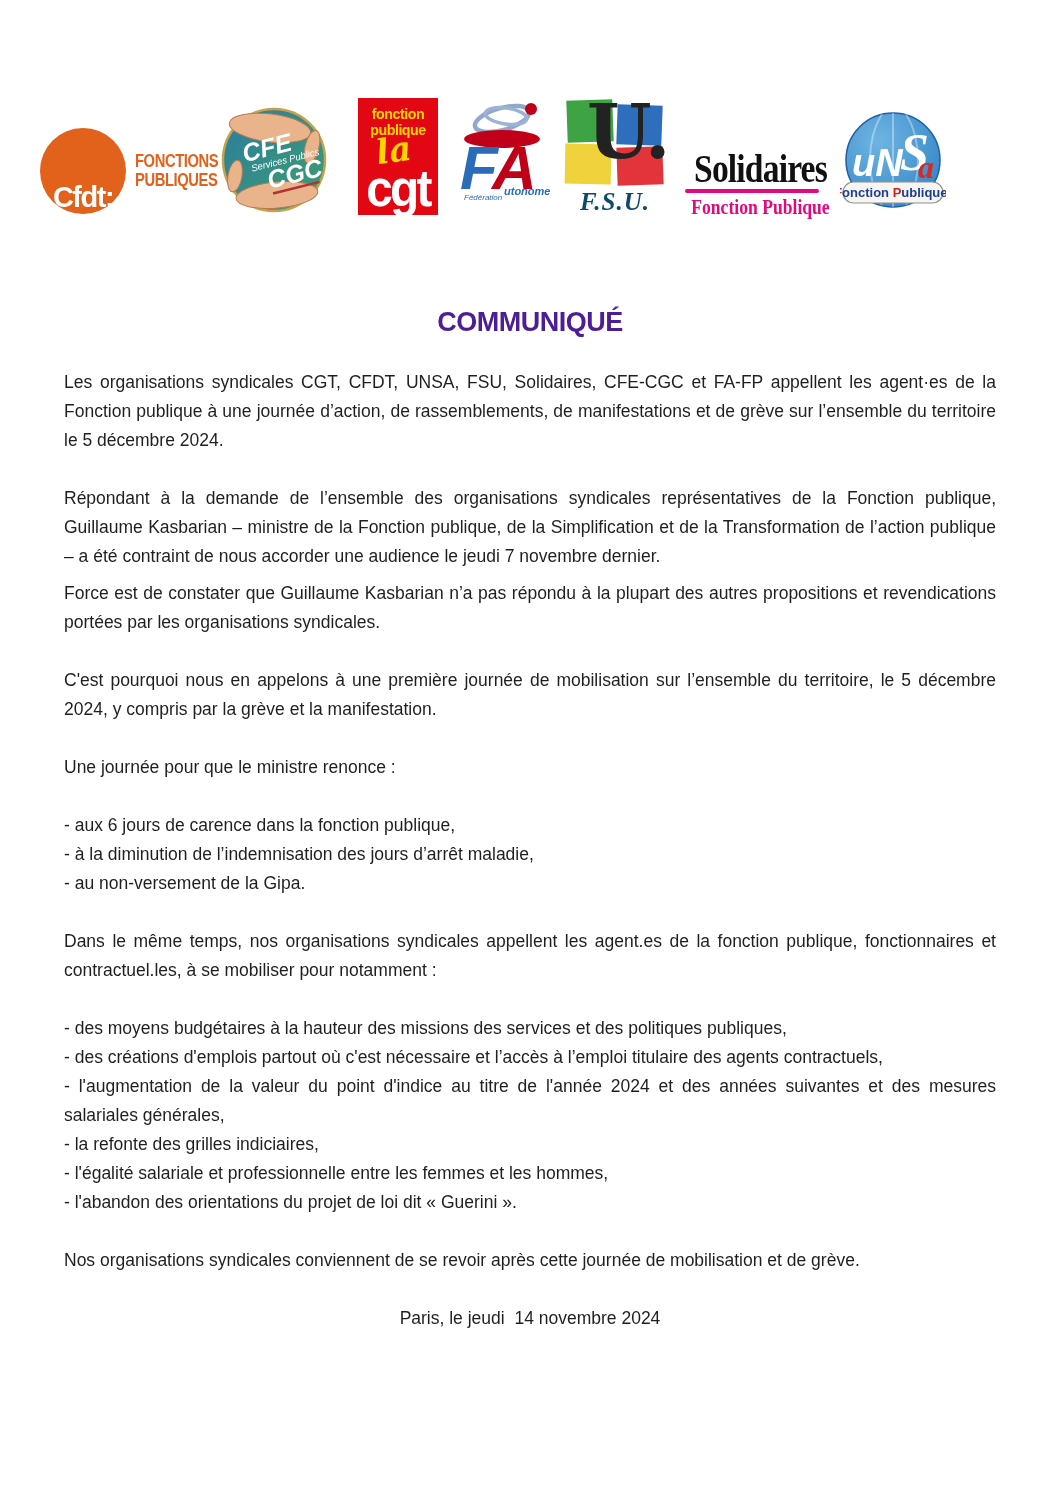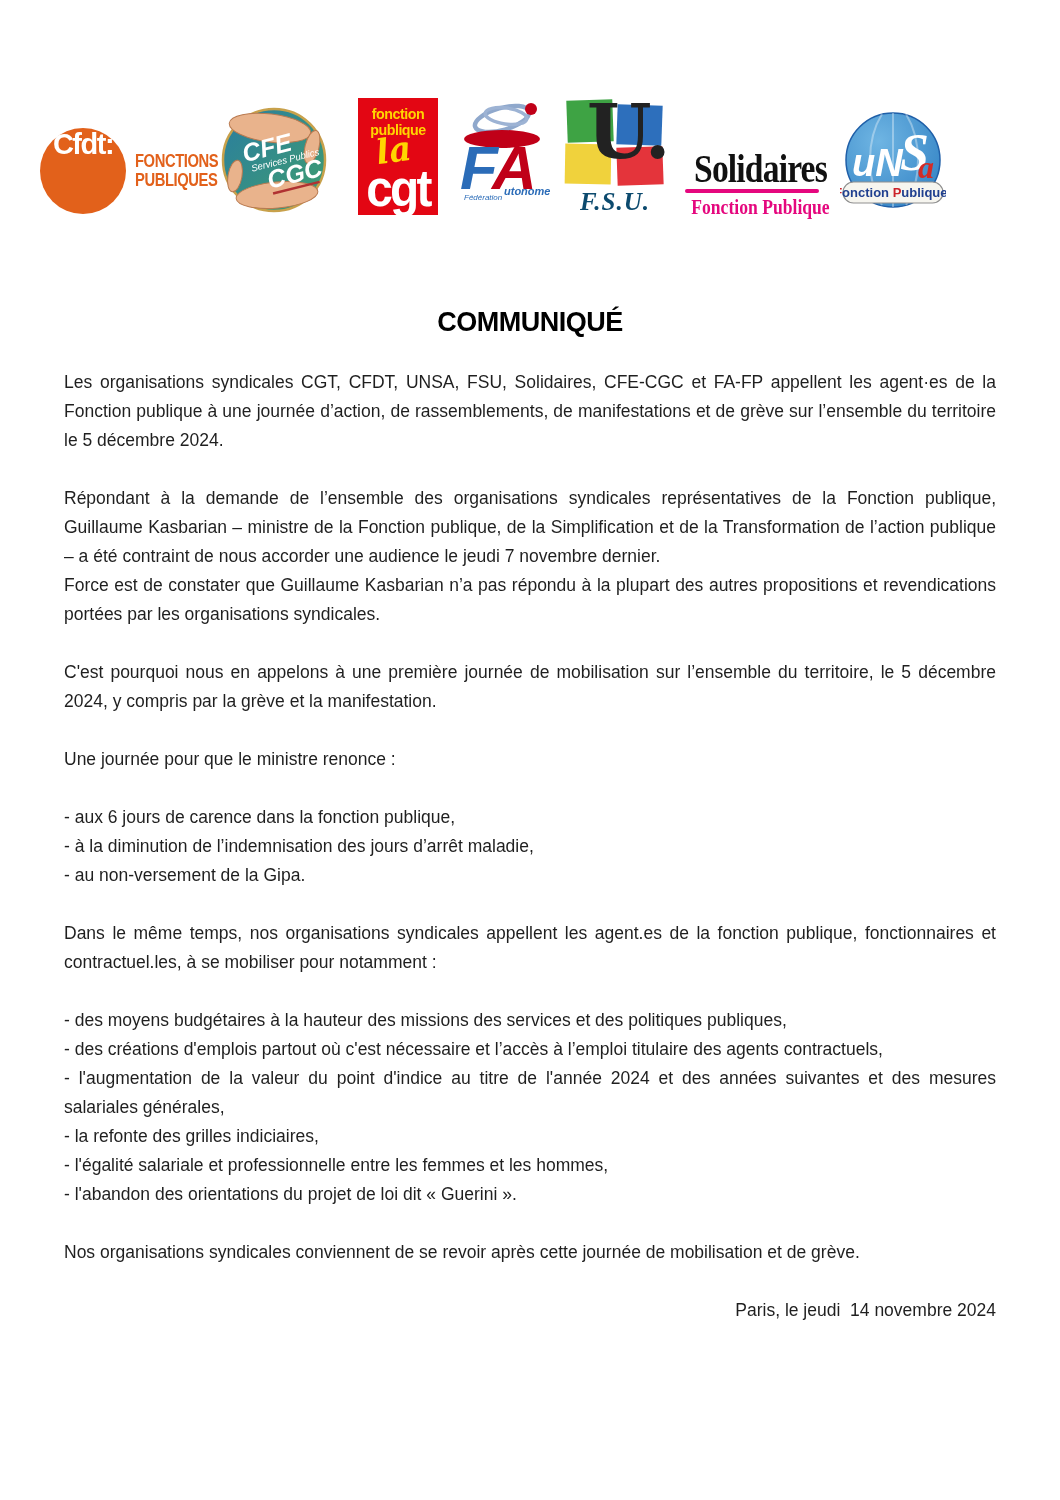--- a/index.html
+++ b/index.html
@@ -14,21 +14,21 @@
 
   
   .logo-row { position:relative; height:235px; }
   .logo { position:absolute; }
 
   
   .cfdt { left:40px; top:128px; display:flex; align-items:center; }
   .cfdt-circle {
     width:86px; height:86px; border-radius:50%;
     background:#e2611b; color:#fff;
-    display:flex; align-items:flex-start; justify-content:center;
+    display:flex; align-items:flex-end; justify-content:center;
     font-weight:bold; font-size:29px; letter-spacing:-1.5px;
   }
   .cfdt-text {
     color:#e2611b; font-weight:bold; font-size:18px; line-height:19px;
     margin-left:9px; letter-spacing:-0.5px;
     transform:scaleX(0.82); transform-origin:left center;
   }
   .cfdt-text span { display:block; }
 
   
@@ -86,40 +86,40 @@
   }
 
   
   .cfecgc { left:220px; top:103px; }
   .fa     { left:456px; top:97px; }
   .unsa   { left:840px; top:110px; }
 
   
   .title-block { text-align:center; margin-top:72px; }
   .doc-title {
-    margin:0; font-size:27px; font-weight:bold; color:#000000;
+    margin:0; font-size:27px; font-weight:bold; color:#4c1d95;
     letter-spacing:-0.5px;
   }
   .doc-subtitle {
     margin:4px 0 0 0; font-size:26px; font-weight:bold; color:#111111;
     letter-spacing:-0.6px;
   }
 
   
   .body-text {
     margin:30px 64px 0 64px;
     font-size:17.5px; line-height:29px;
     text-align:justify;
   }
-  .body-text p { margin:0 0 29px 0; }
+  .body-text p { margin:8px 0 29px 0; }
   .body-text p.tight { margin-bottom:0; }
   .body-text ul { list-style:none; margin:0 0 29px 0; padding:0; }
   .body-text li { margin:0; }
   .date-line {
-    text-align:right; margin:30px 0 0 0;
+    text-align:center; margin:30px 0 0 0;
     white-space:pre;
   }
 </style>
 </head>
 <body>
 
 <div class="page">
 
   <header class="logo-row">
 

